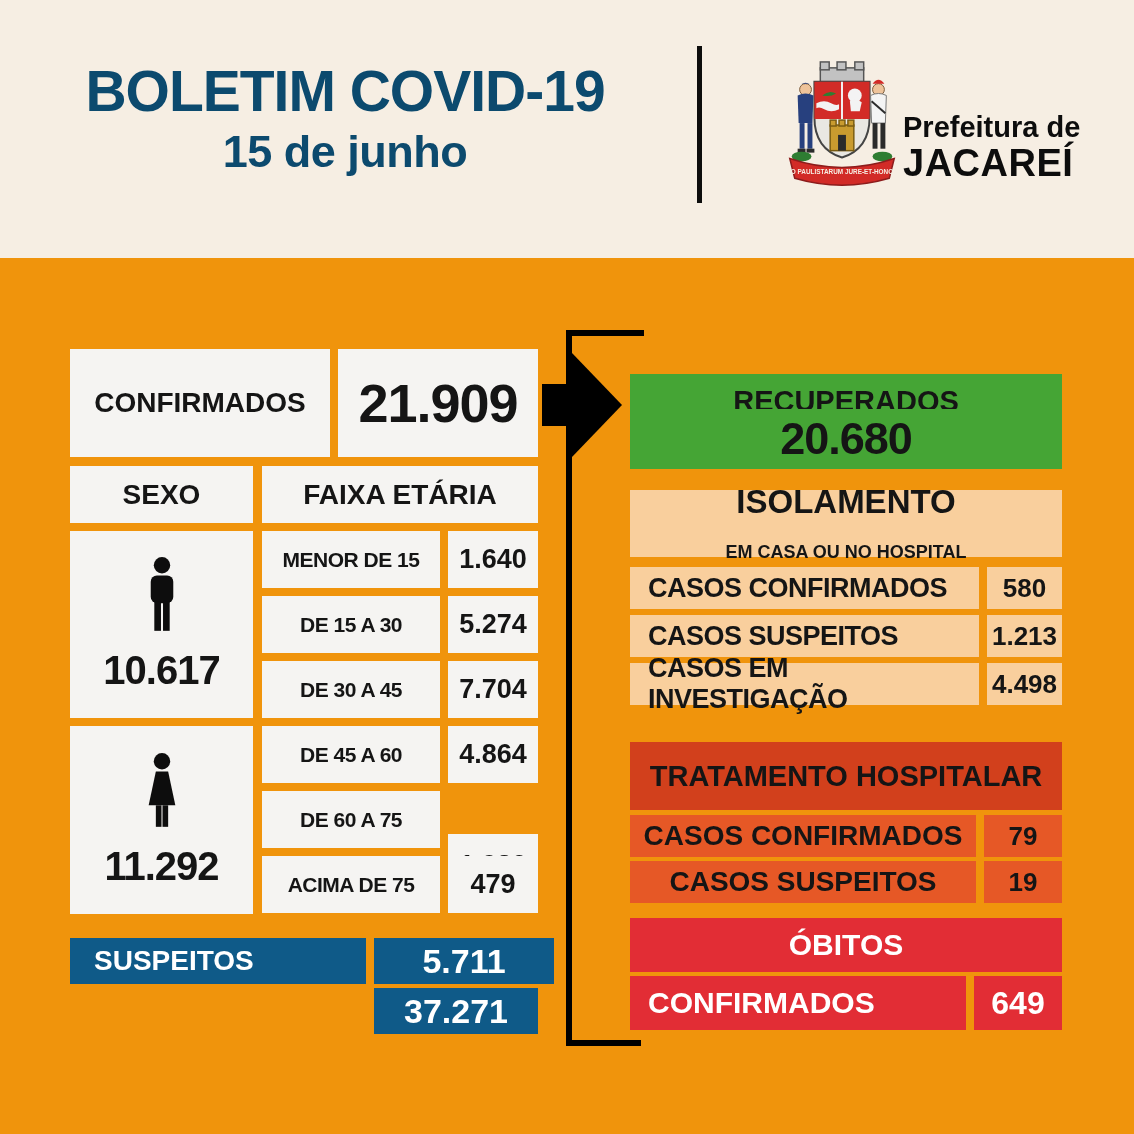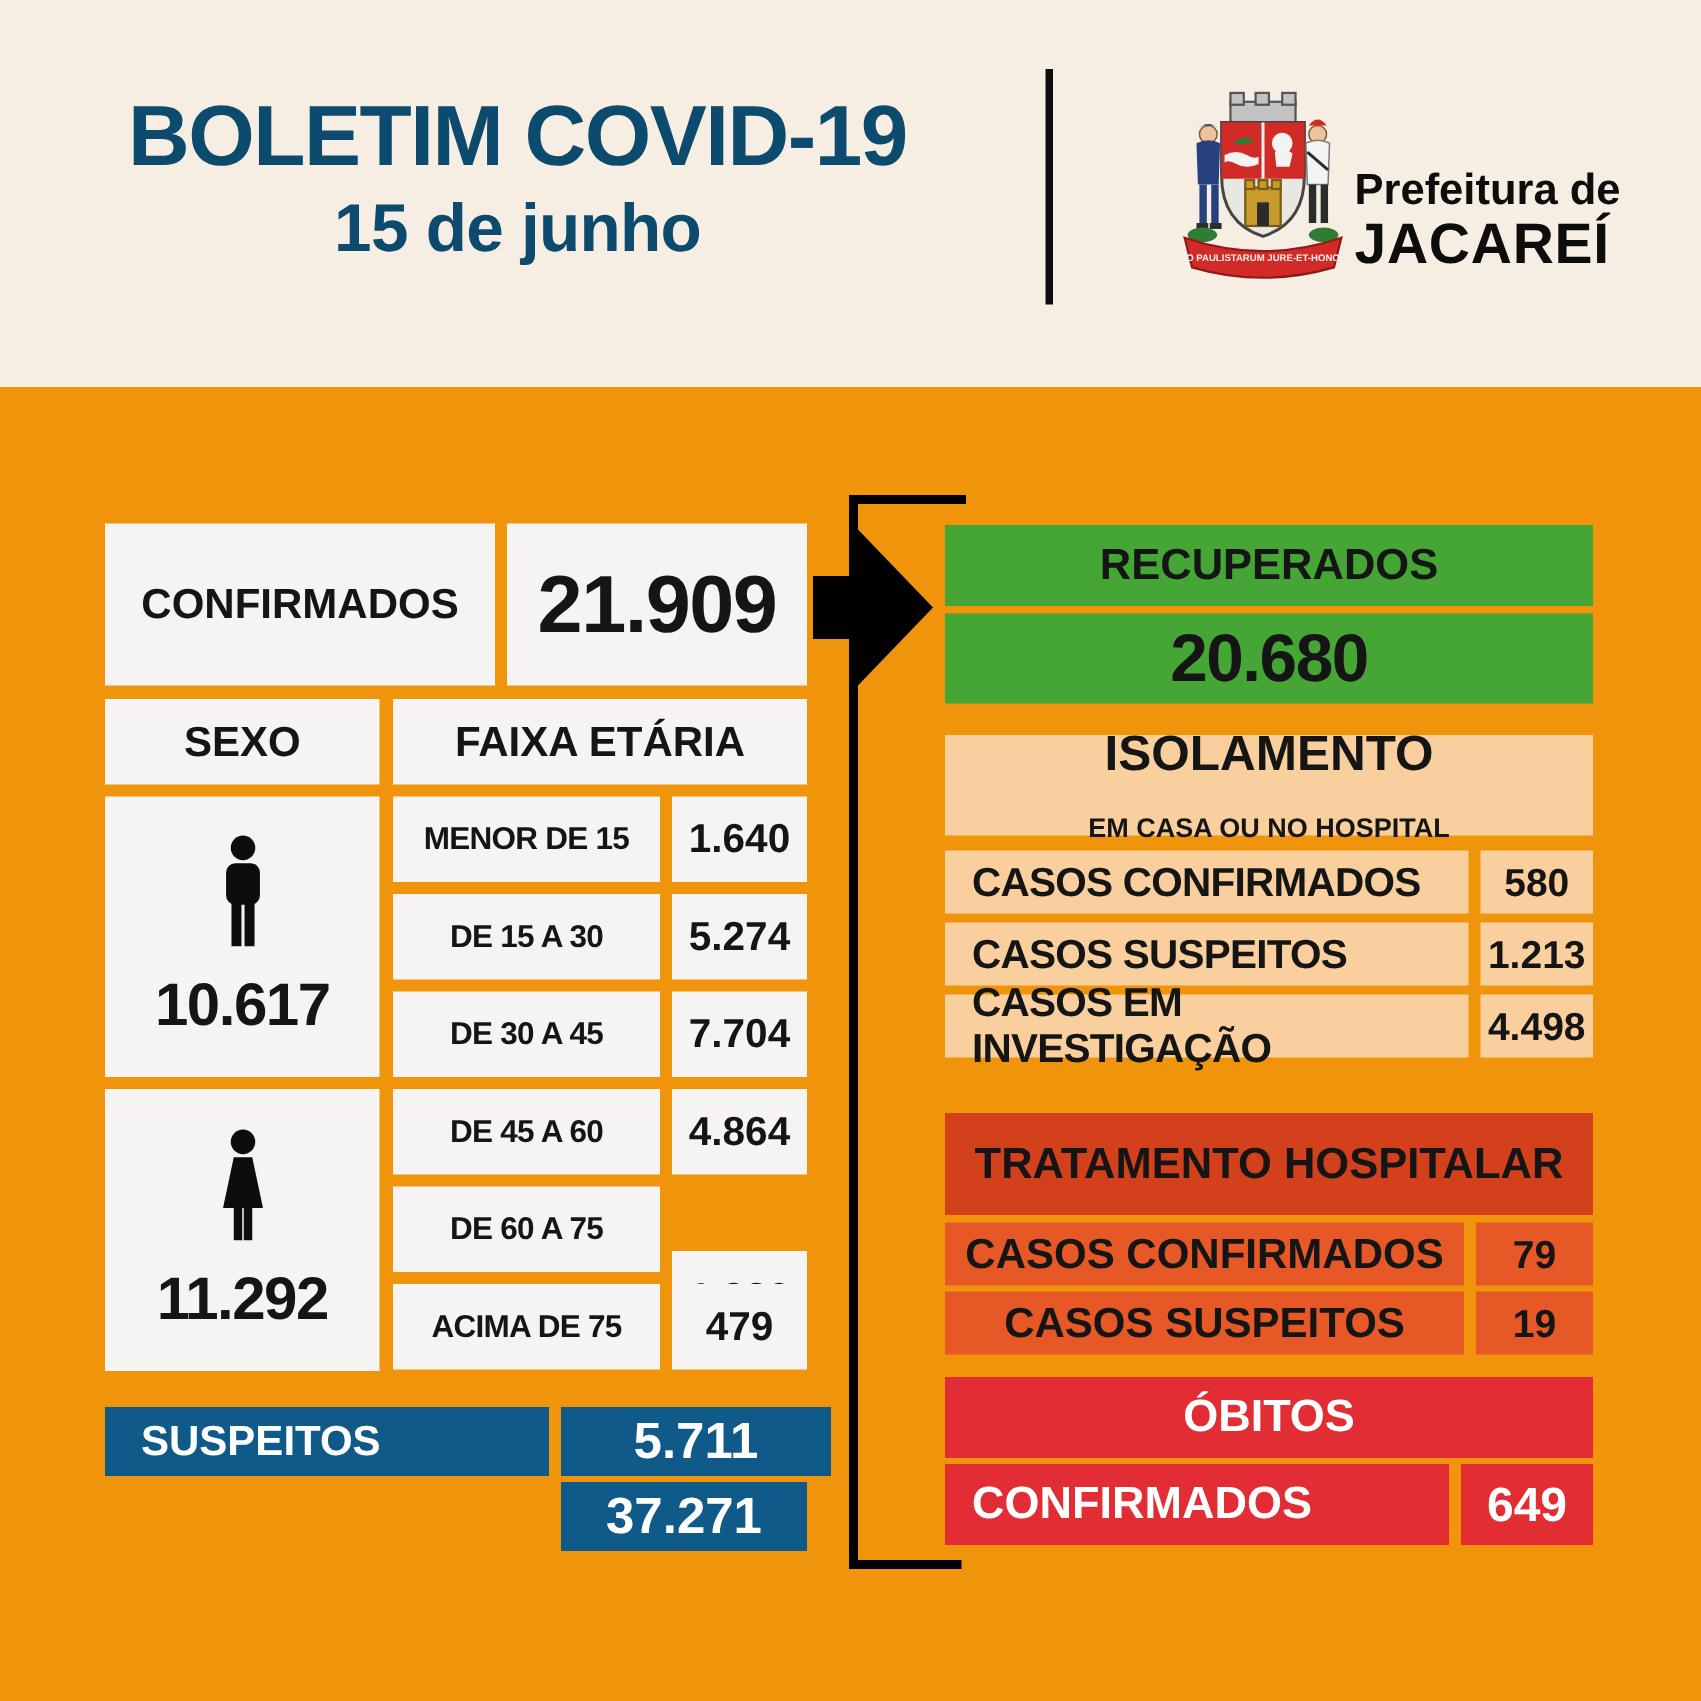--- a/index.html
+++ b/index.html
@@ -29,21 +29,21 @@
   
   .blue{background:#0f5a88;color:#fff;}
   .blue-lbl{font-size:28px;justify-content:flex-start;padding-left:24px;}
   .blue-val{font-size:34px;}
   
   .green{background:#45a535;}
   .peach{background:#f9cf9d;gap:24px;}
   .red-dark{background:#d2401c;}
   .red-mid{background:#e65826;}
   .red{background:#e22d35;color:#fff;}
-  .rec-lbl{font-size:29px;}
+  .rec-lbl{font-size:29px;margin-top:24px;}
   .rec-val{font-size:45px;letter-spacing:-1px;}
   .iso-head{flex-direction:column;line-height:1.05;}
   .iso-title{font-size:33px;font-weight:800;}
   .iso-sub{font-size:18px;font-weight:700;}
   .row-lbl{font-size:27px;justify-content:flex-start;padding-left:18px;letter-spacing:-0.5px;}
   .row-val{font-size:26px;}
   .trat-title{font-size:29px;}
   .ob-title{font-size:30px;}
   .ob-lbl{font-size:30px;justify-content:flex-start;padding-left:18px;}
   .ob-val{font-size:32px;}

